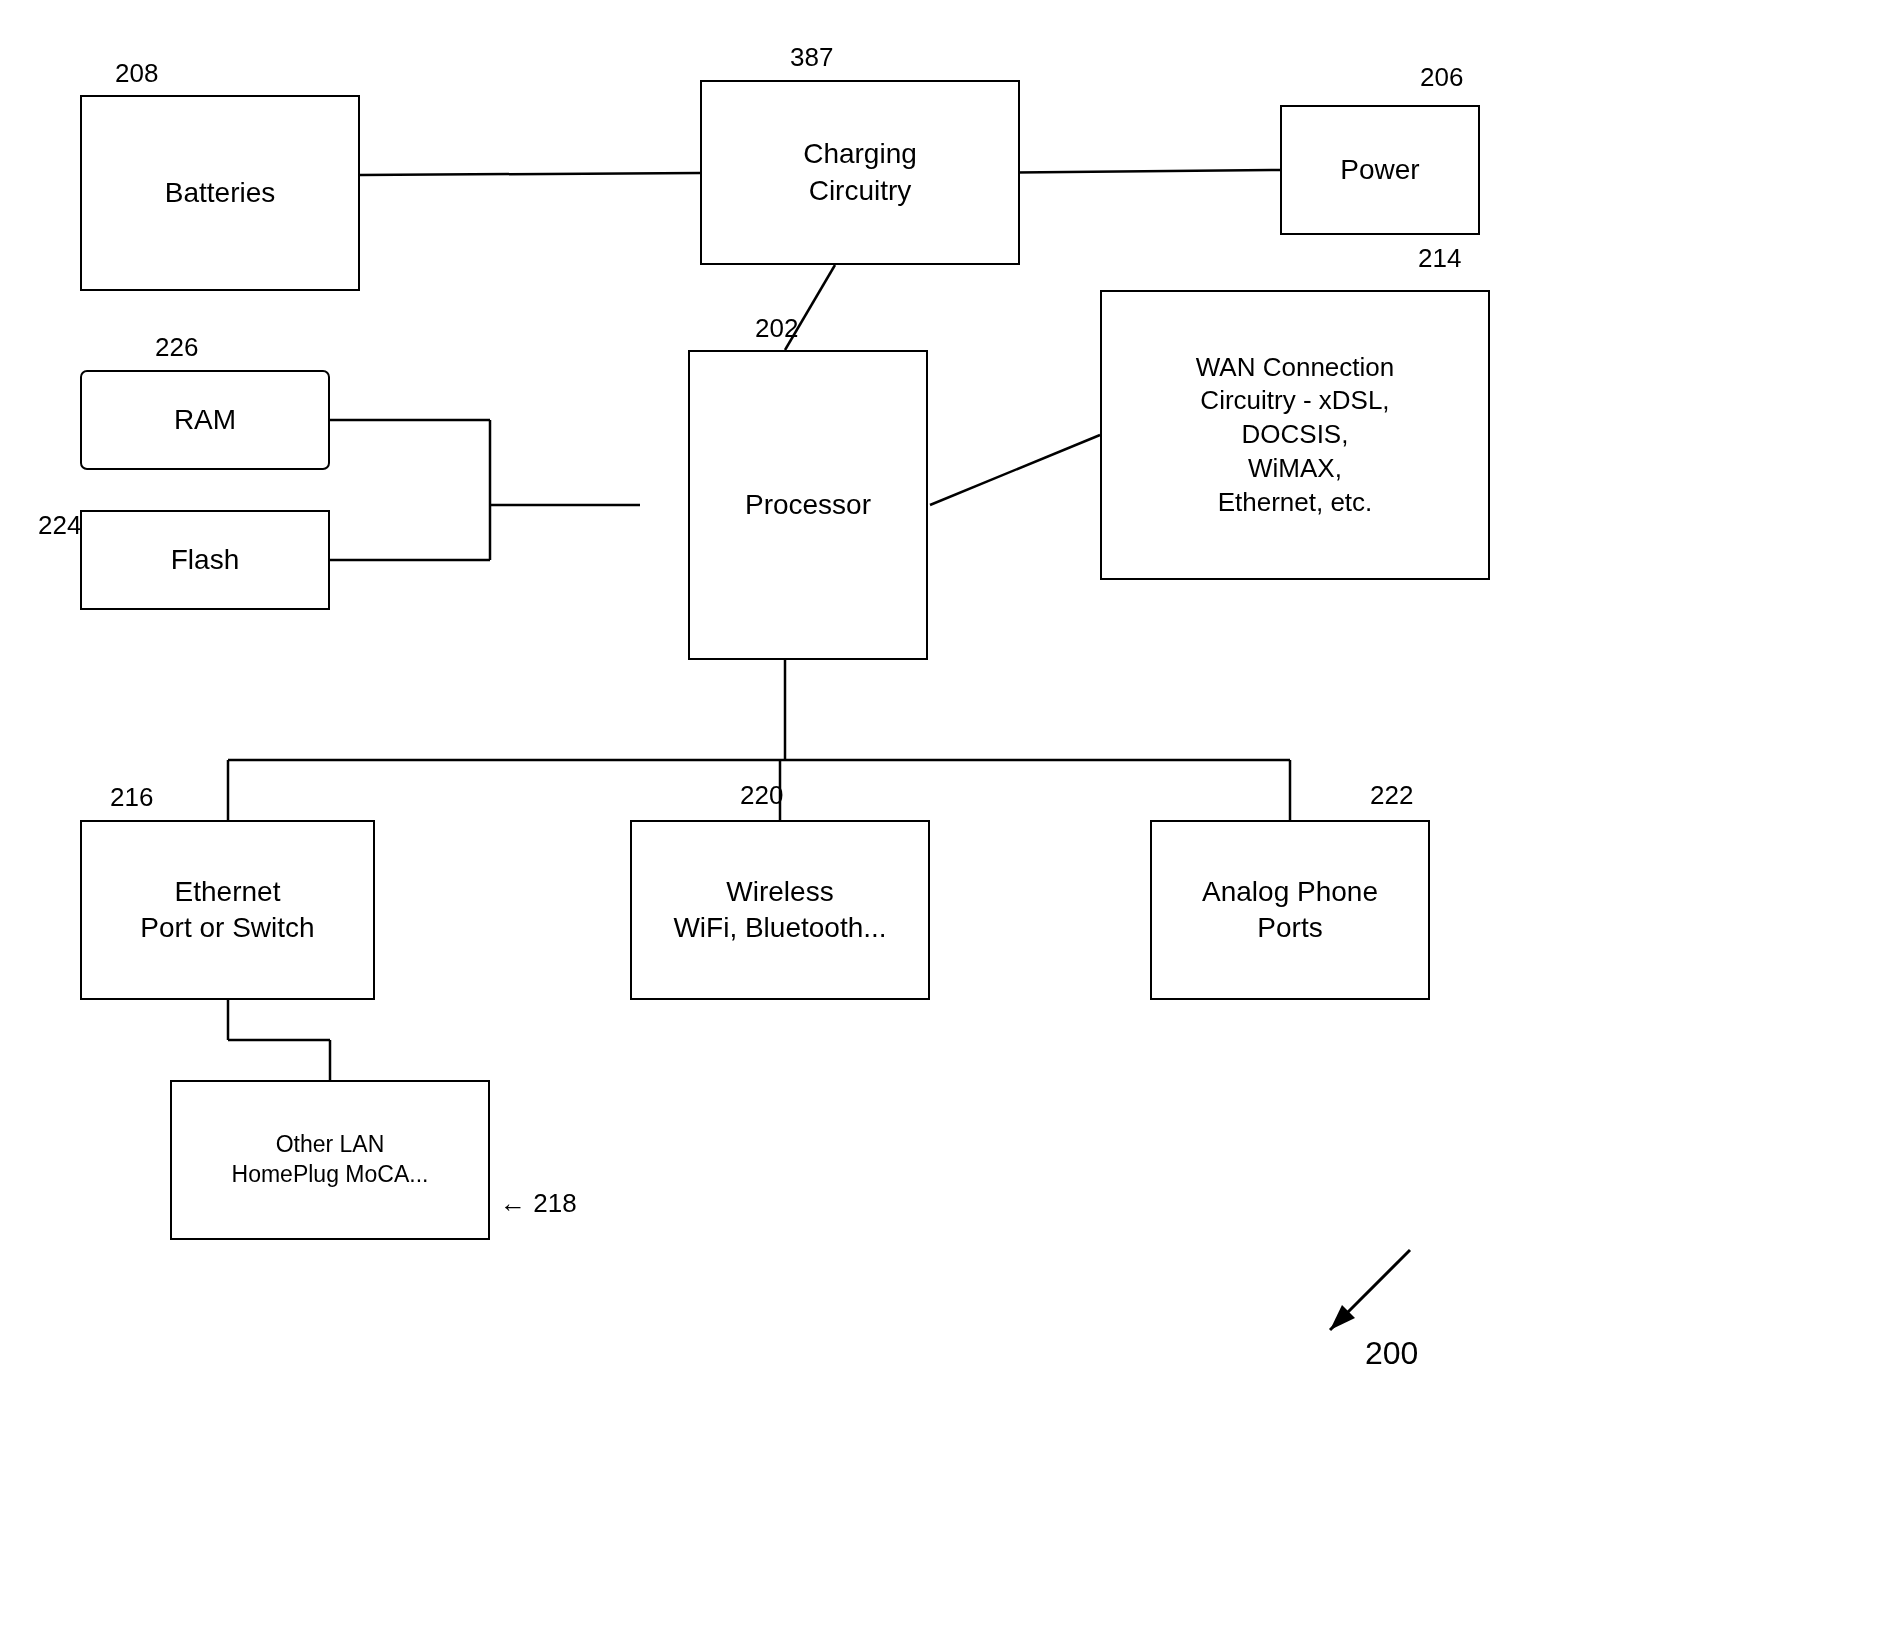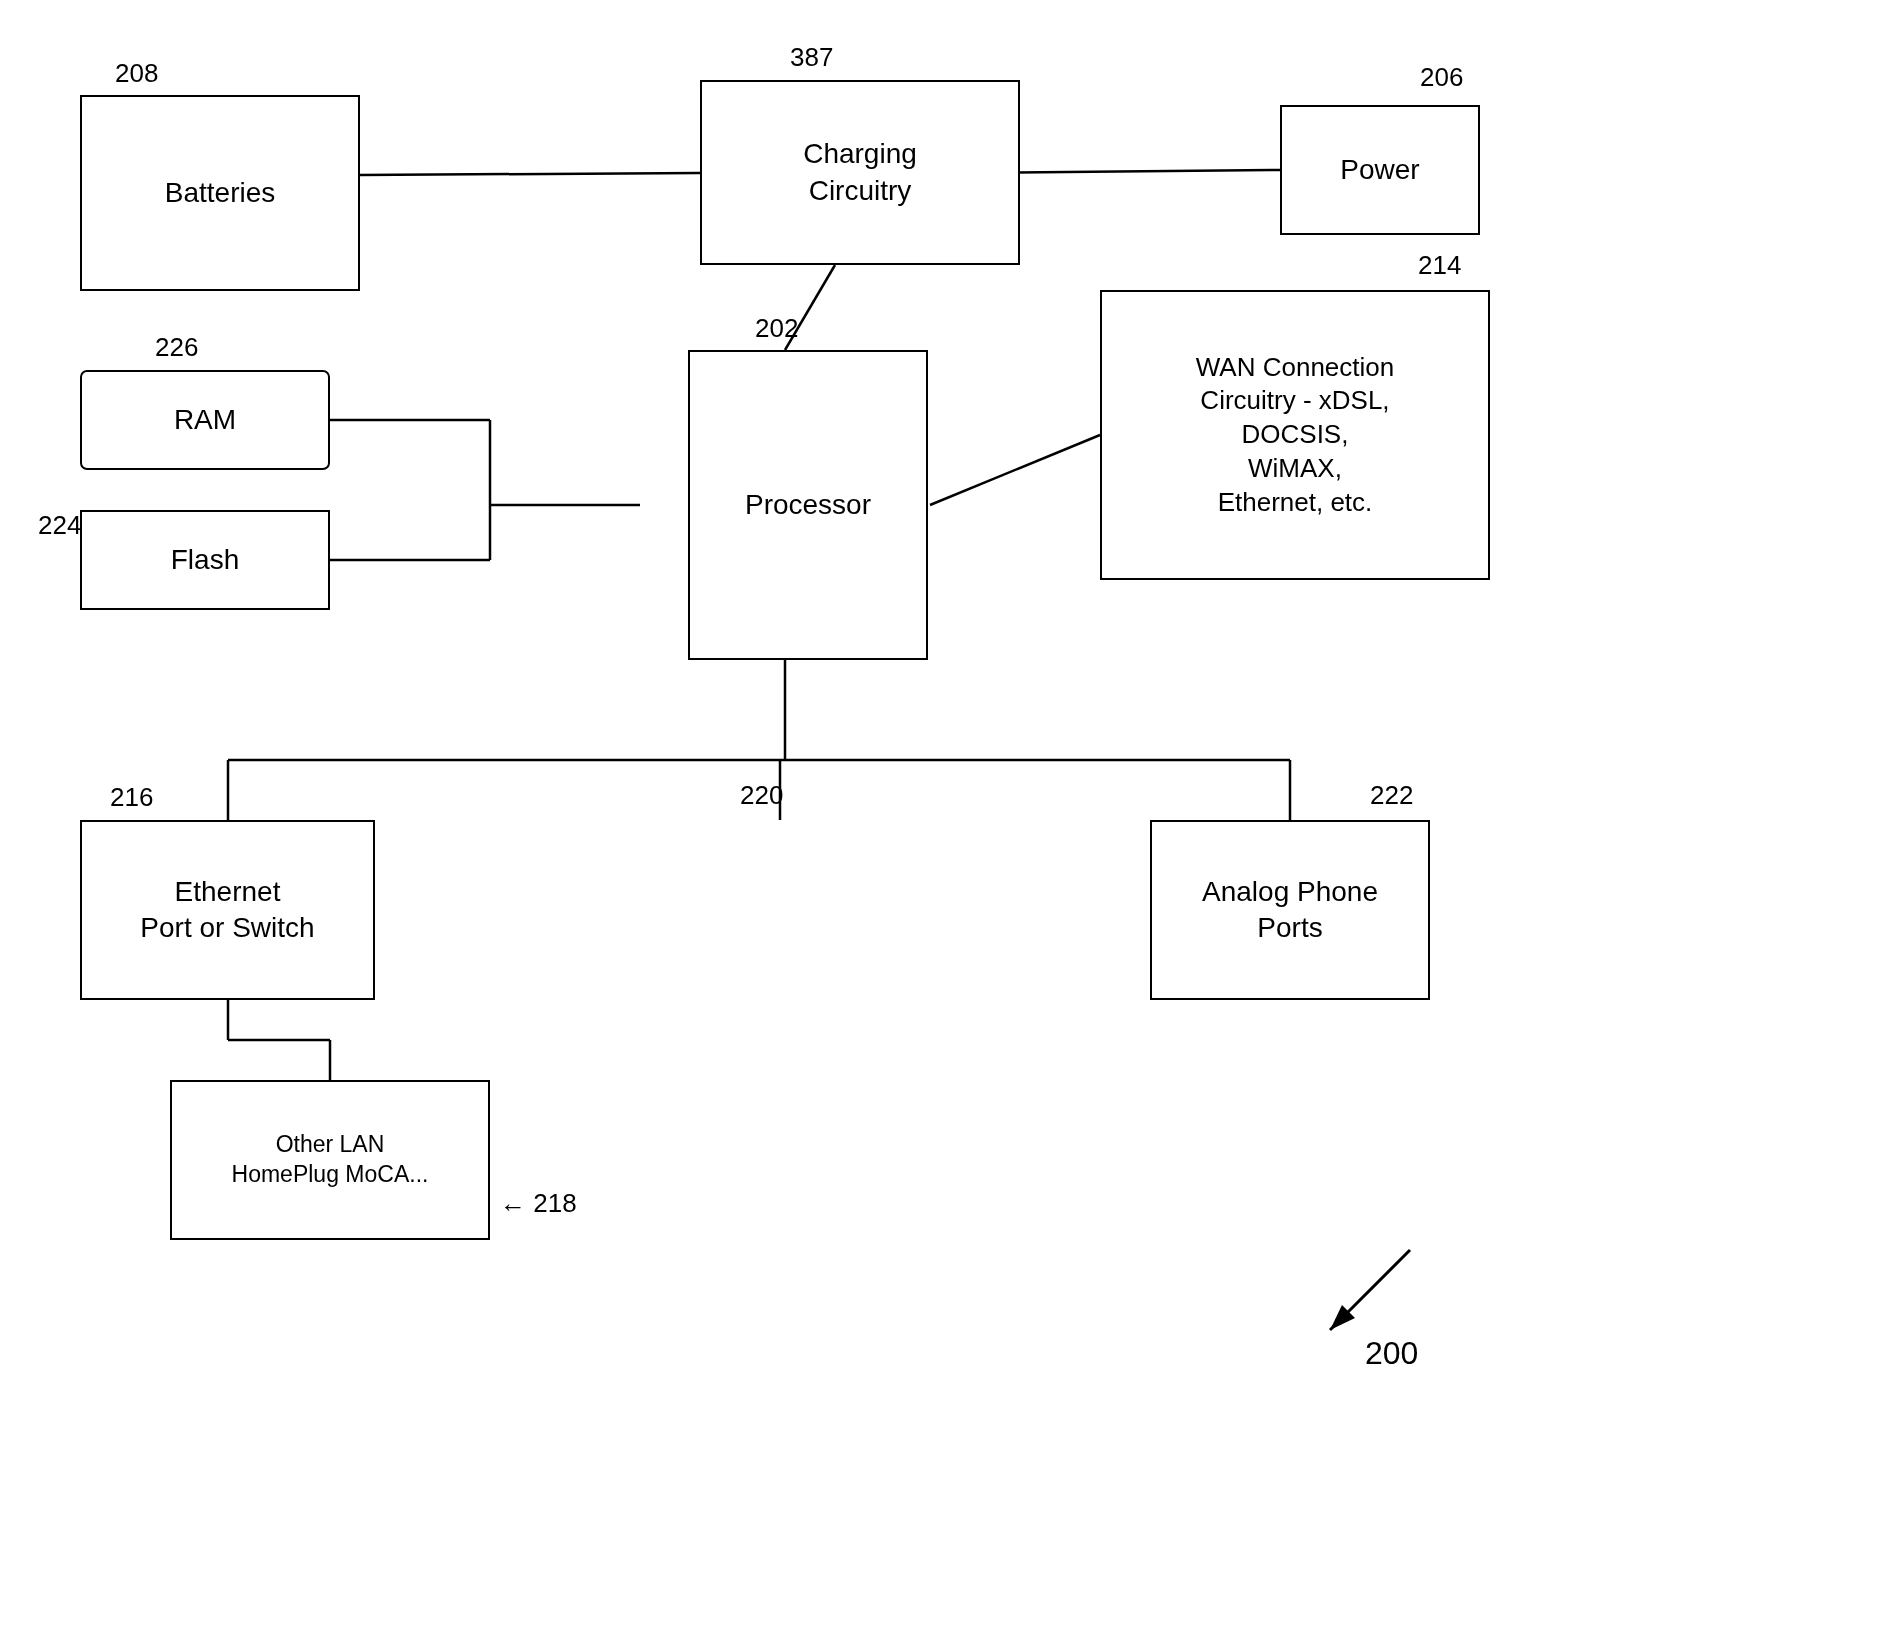--- a/index.html
+++ b/index.html
@@ -111,27 +111,30 @@
   <div class="label" style="left:38px; top:510px;">224</div>
 
   <div class="box" style="left:640px; top:350px; width:240px; height:310px;margin-left:48px;">
     <span>Processor</span>
   </div>
   <div class="label" style="left:755px; top:313px;">202</div>
 
   <div class="box" style="left:1100px; top:290px; width:390px; height:290px; font-size:26px;">
     <span>WAN Connection<br>Circuitry - xDSL,<br>DOCSIS,<br>WiMAX,<br>Ethernet, etc.</span>
   </div>
-  <div class="label" style="left:1418px; top:250px;">214</div>
+  <div class="label" style="left:1418px; top:243px;">214</div>
 
   <div class="box" style="left:80px; top:820px; width:295px; height:180px;">
     <span>Ethernet<br>Port or Switch</span>
   </div>
   <div class="label" style="left:110px; top:782px;">216</div>
 
+  <div class="box" style="left:630px; top:820px; width:300px; height:180px;">
+    <span>Wireless<br>WiFi, Bluetooth...</span>
+  </div>
   <div class="label" style="left:740px; top:780px;">220</div>
 
   <div class="box" style="left:1150px; top:820px; width:280px; height:180px;">
     <span>Analog Phone<br>Ports</span>
   </div>
   <div class="label" style="left:1370px; top:780px;">222</div>
 
   <div class="box" style="left:170px; top:1080px; width:320px; height:160px; font-size:23px;">
     <span>Other LAN<br>HomePlug MoCA...</span>
   </div>

